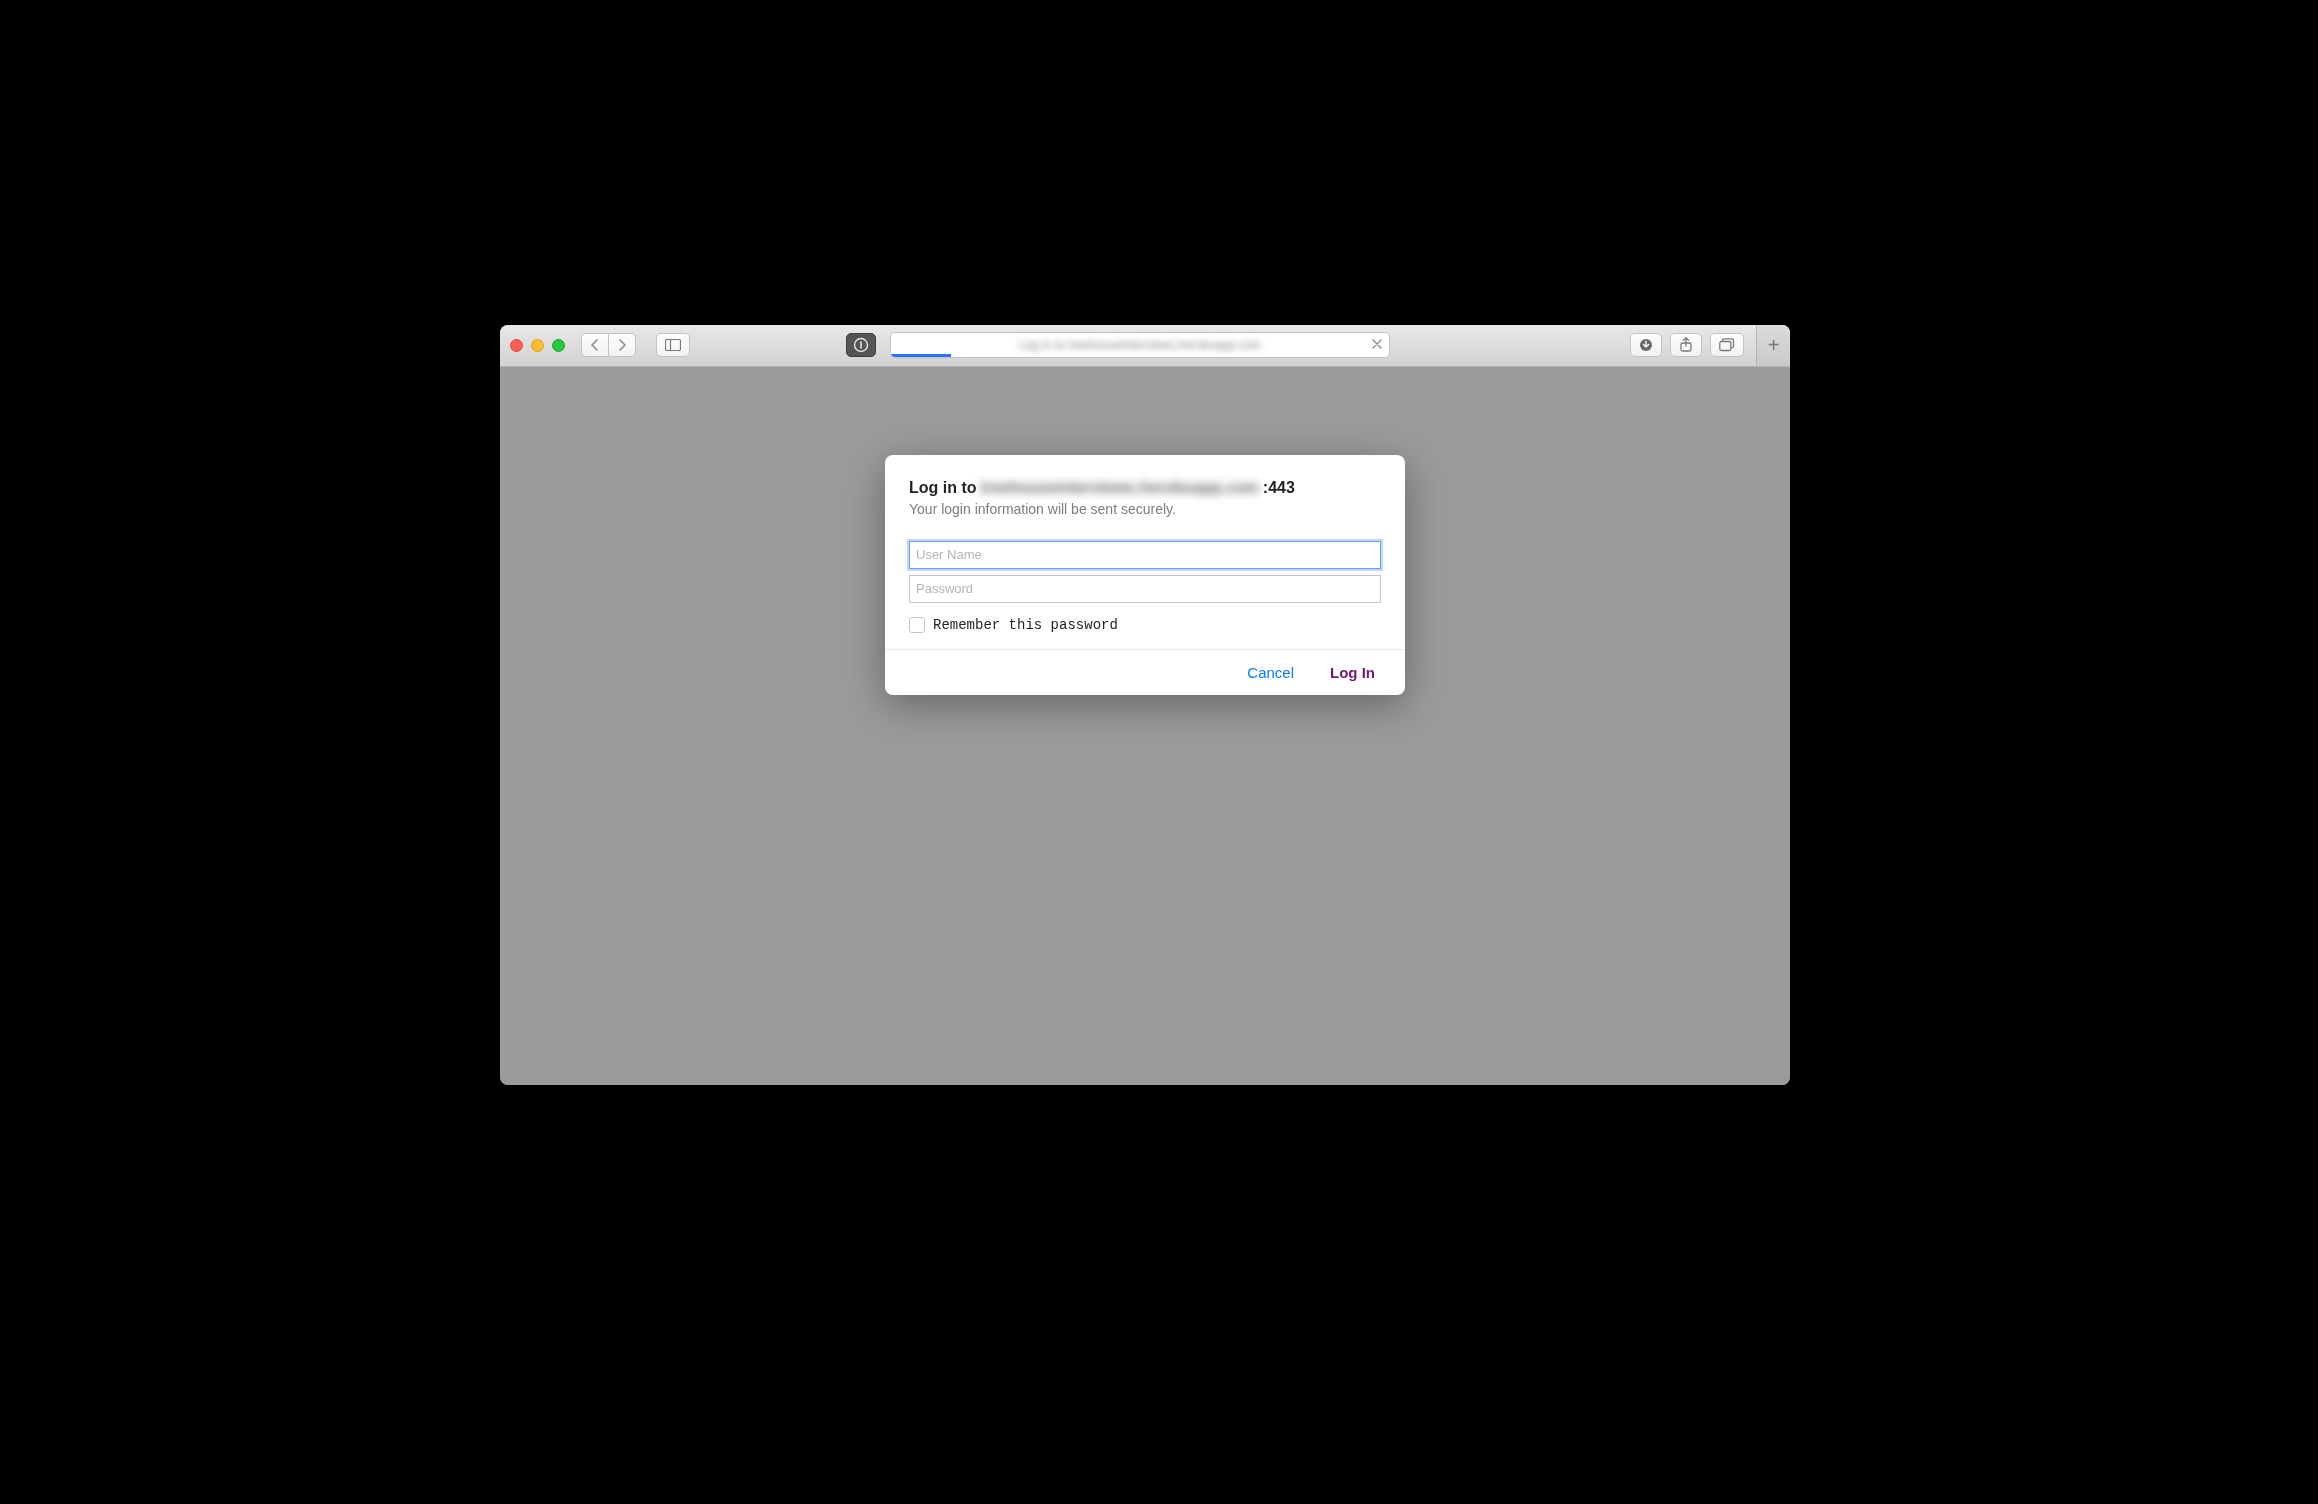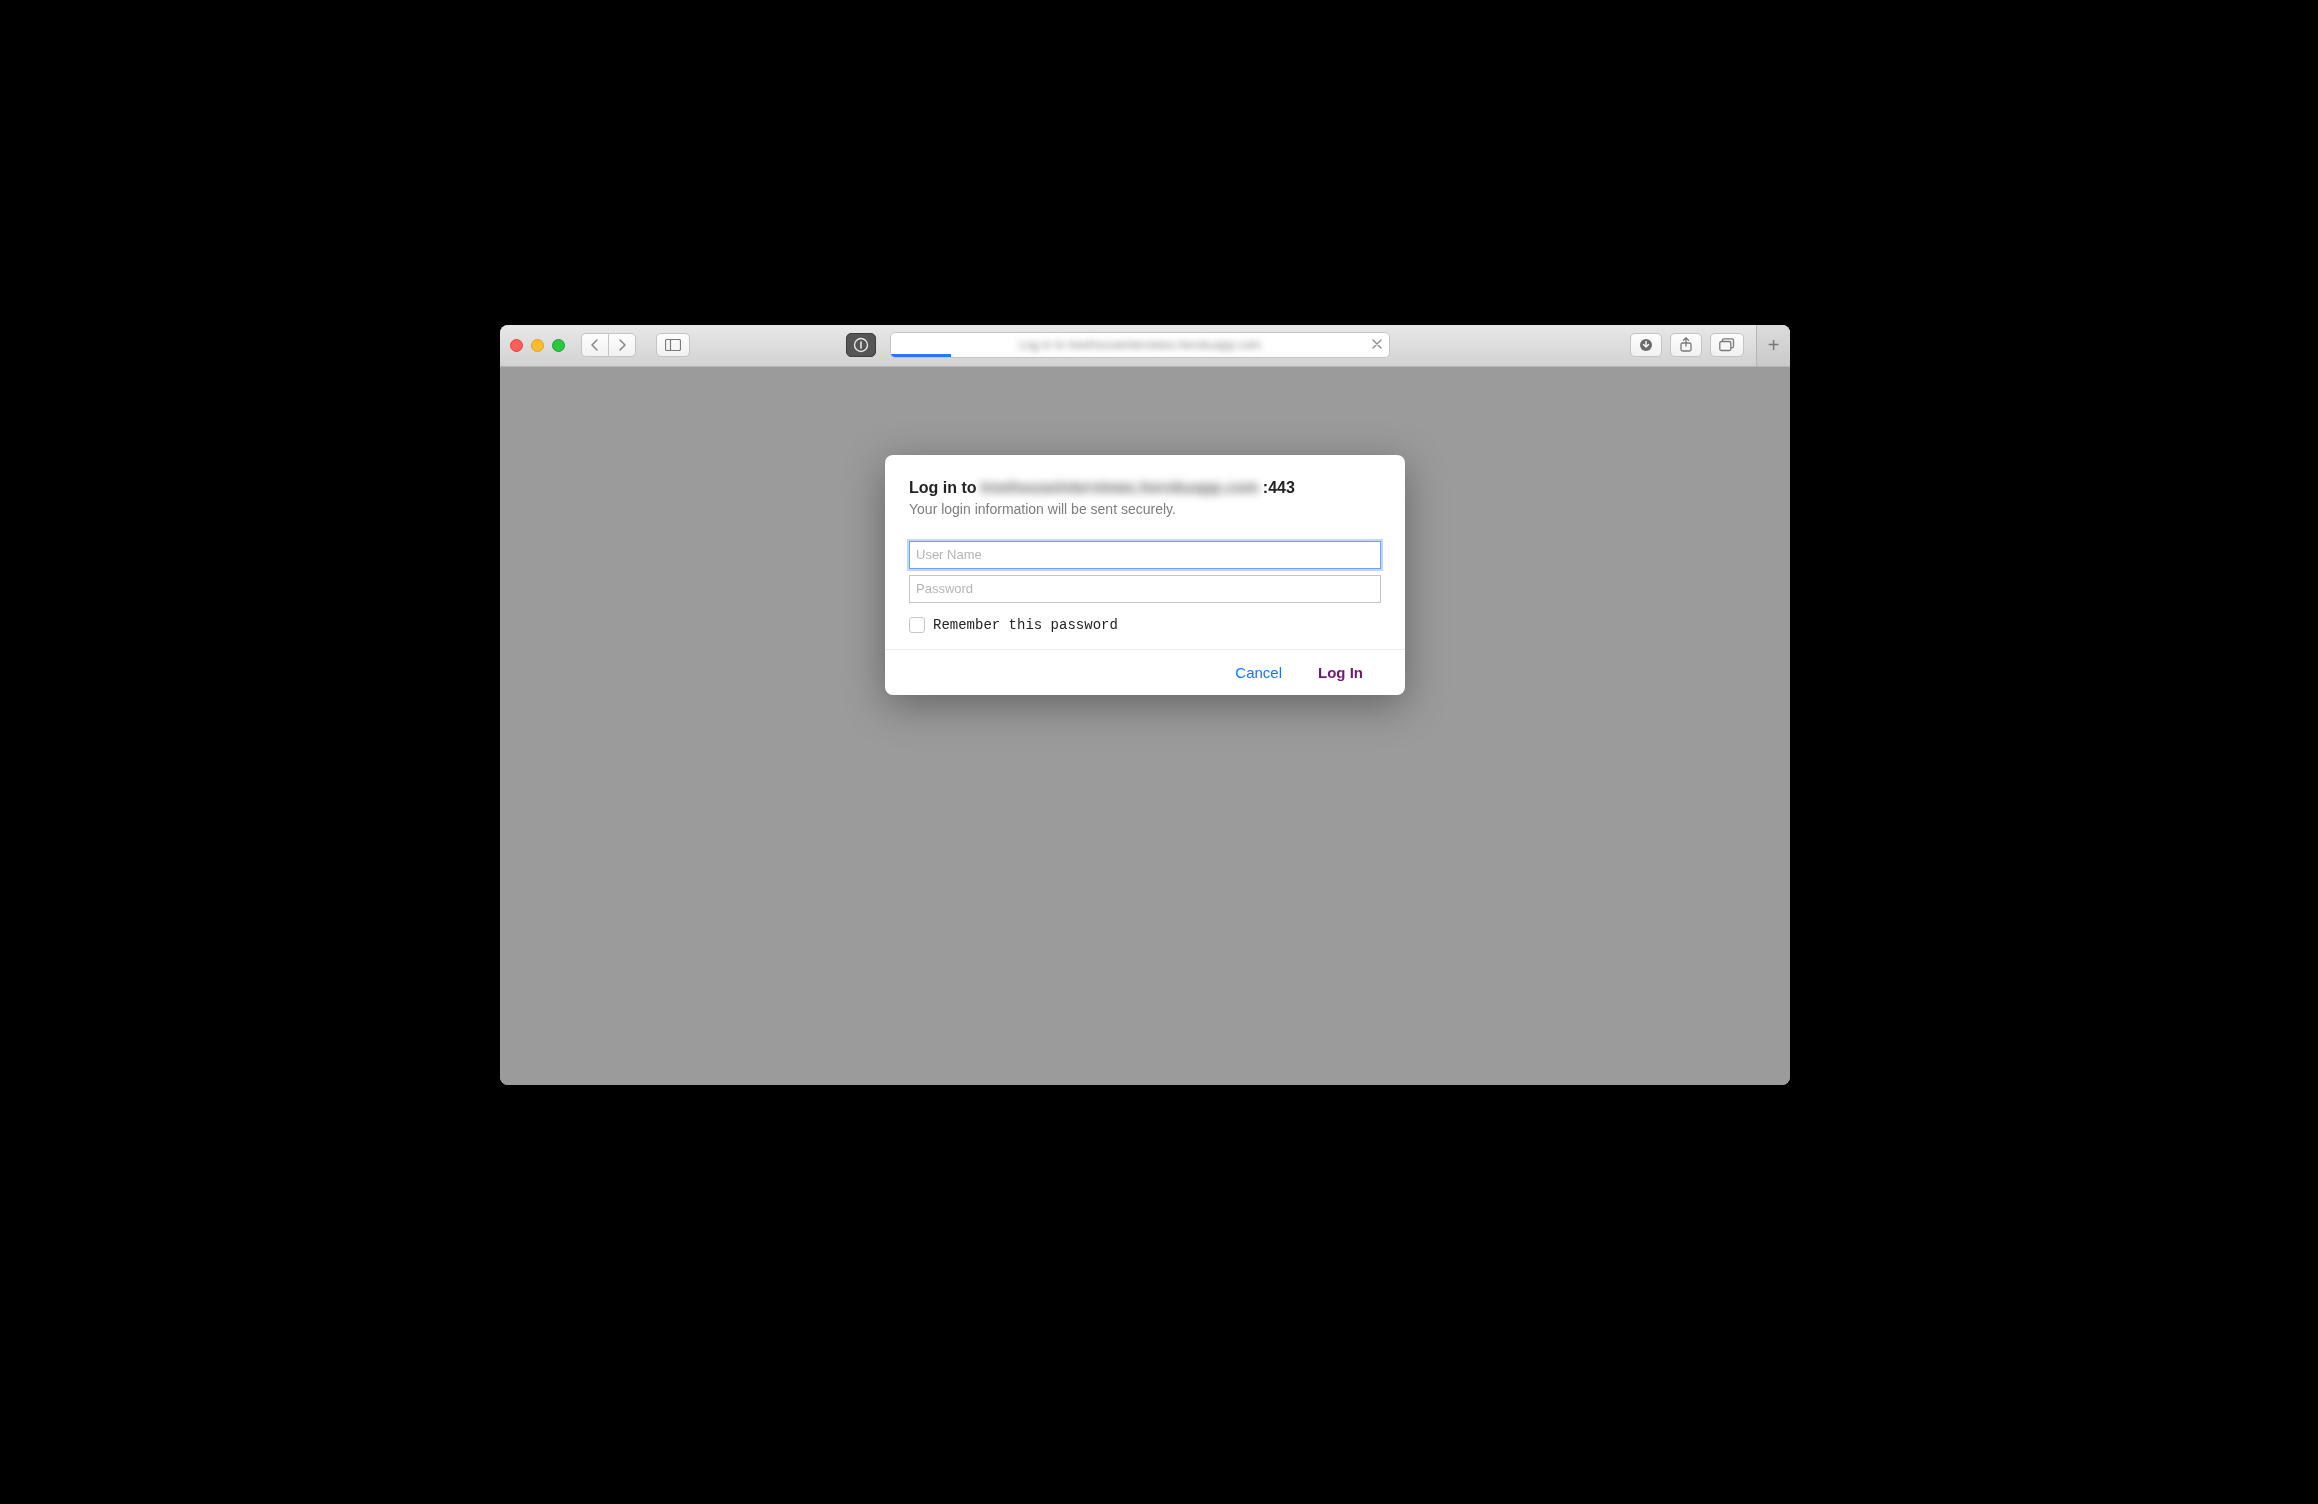--- a/index.html
+++ b/index.html
@@ -133,21 +133,21 @@
     position: relative; z-index: 1;
   }
   .auth-input + .auth-input { margin-top: 6px; }
   .remember-row { display:flex; align-items:center; gap:8px; margin-top: 14px; }
   .chk {
     width: 16px; height: 16px; border: 1px solid #c6c6c6; border-radius: 3px; background:#fff;
   }
   .remember-label { font-size: 14px; color: #232323; font-family: Liberation Mono, monospace; }
   .auth-footer {
     border-top: 1px solid #ececec;
-    padding: 12px 38px;
+    padding: 12px 26px;
     display:flex; justify-content:flex-end; gap: 28px;
   }
   .link-btn {
     background: none; border: none; font-size: 15px; color: #0a7bff;
     cursor: pointer; padding: 2px 4px;
   }
   .link-btn.primary { font-weight: 600; color: #701a75; }
 </style>
 </head>
 <body>

